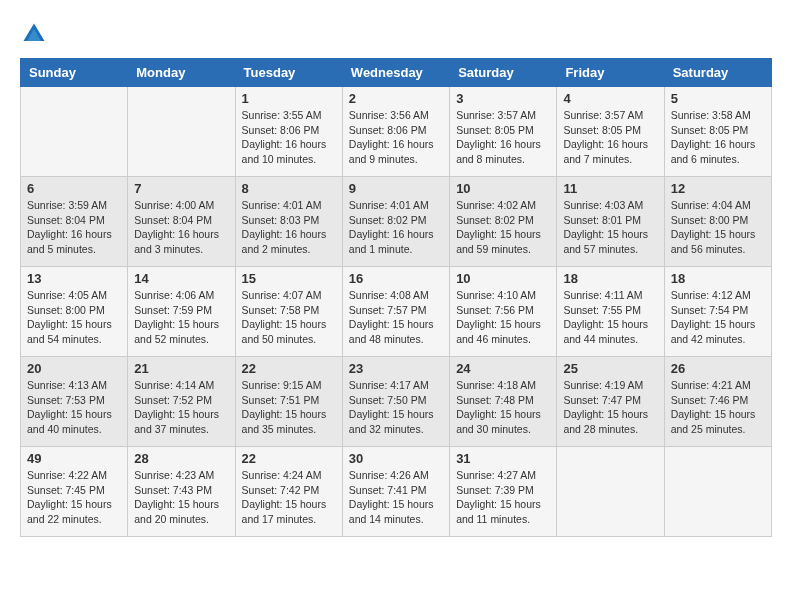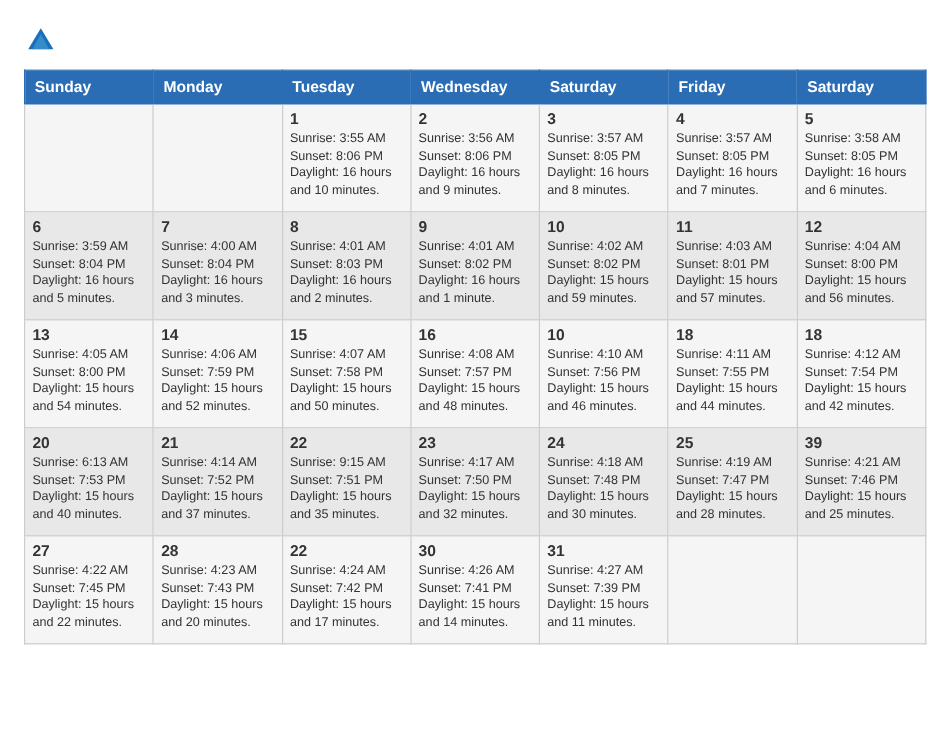--- a/index.html
+++ b/index.html
@@ -245,21 +245,21 @@
         <td>
           <span class="day-number">18</span>
           <div class="day-info">Sunrise: 4:12 AM
 Sunset: 7:54 PM
 Daylight: 15 hours and 42 minutes.</div>
         </td>
       </tr>
       <tr>
         <td>
           <span class="day-number">20</span>
-          <div class="day-info">Sunrise: 6:13 AM
+          <div class="day-info">Sunrise: 4:13 AM
 Sunset: 7:53 PM
 Daylight: 15 hours and 40 minutes.</div>
         </td>
         <td>
           <span class="day-number">21</span>
           <div class="day-info">Sunrise: 4:14 AM
 Sunset: 7:52 PM
 Daylight: 15 hours and 37 minutes.</div>
         </td>
         <td>
@@ -280,29 +280,29 @@
 Sunset: 7:48 PM
 Daylight: 15 hours and 30 minutes.</div>
         </td>
         <td>
           <span class="day-number">25</span>
           <div class="day-info">Sunrise: 4:19 AM
 Sunset: 7:47 PM
 Daylight: 15 hours and 28 minutes.</div>
         </td>
         <td>
-          <span class="day-number">39</span>
+          <span class="day-number">26</span>
           <div class="day-info">Sunrise: 4:21 AM
 Sunset: 7:46 PM
 Daylight: 15 hours and 25 minutes.</div>
         </td>
       </tr>
       <tr>
         <td>
-          <span class="day-number">27</span>
+          <span class="day-number">49</span>
           <div class="day-info">Sunrise: 4:22 AM
 Sunset: 7:45 PM
 Daylight: 15 hours and 22 minutes.</div>
         </td>
         <td>
           <span class="day-number">28</span>
           <div class="day-info">Sunrise: 4:23 AM
 Sunset: 7:43 PM
 Daylight: 15 hours and 20 minutes.</div>
         </td>

